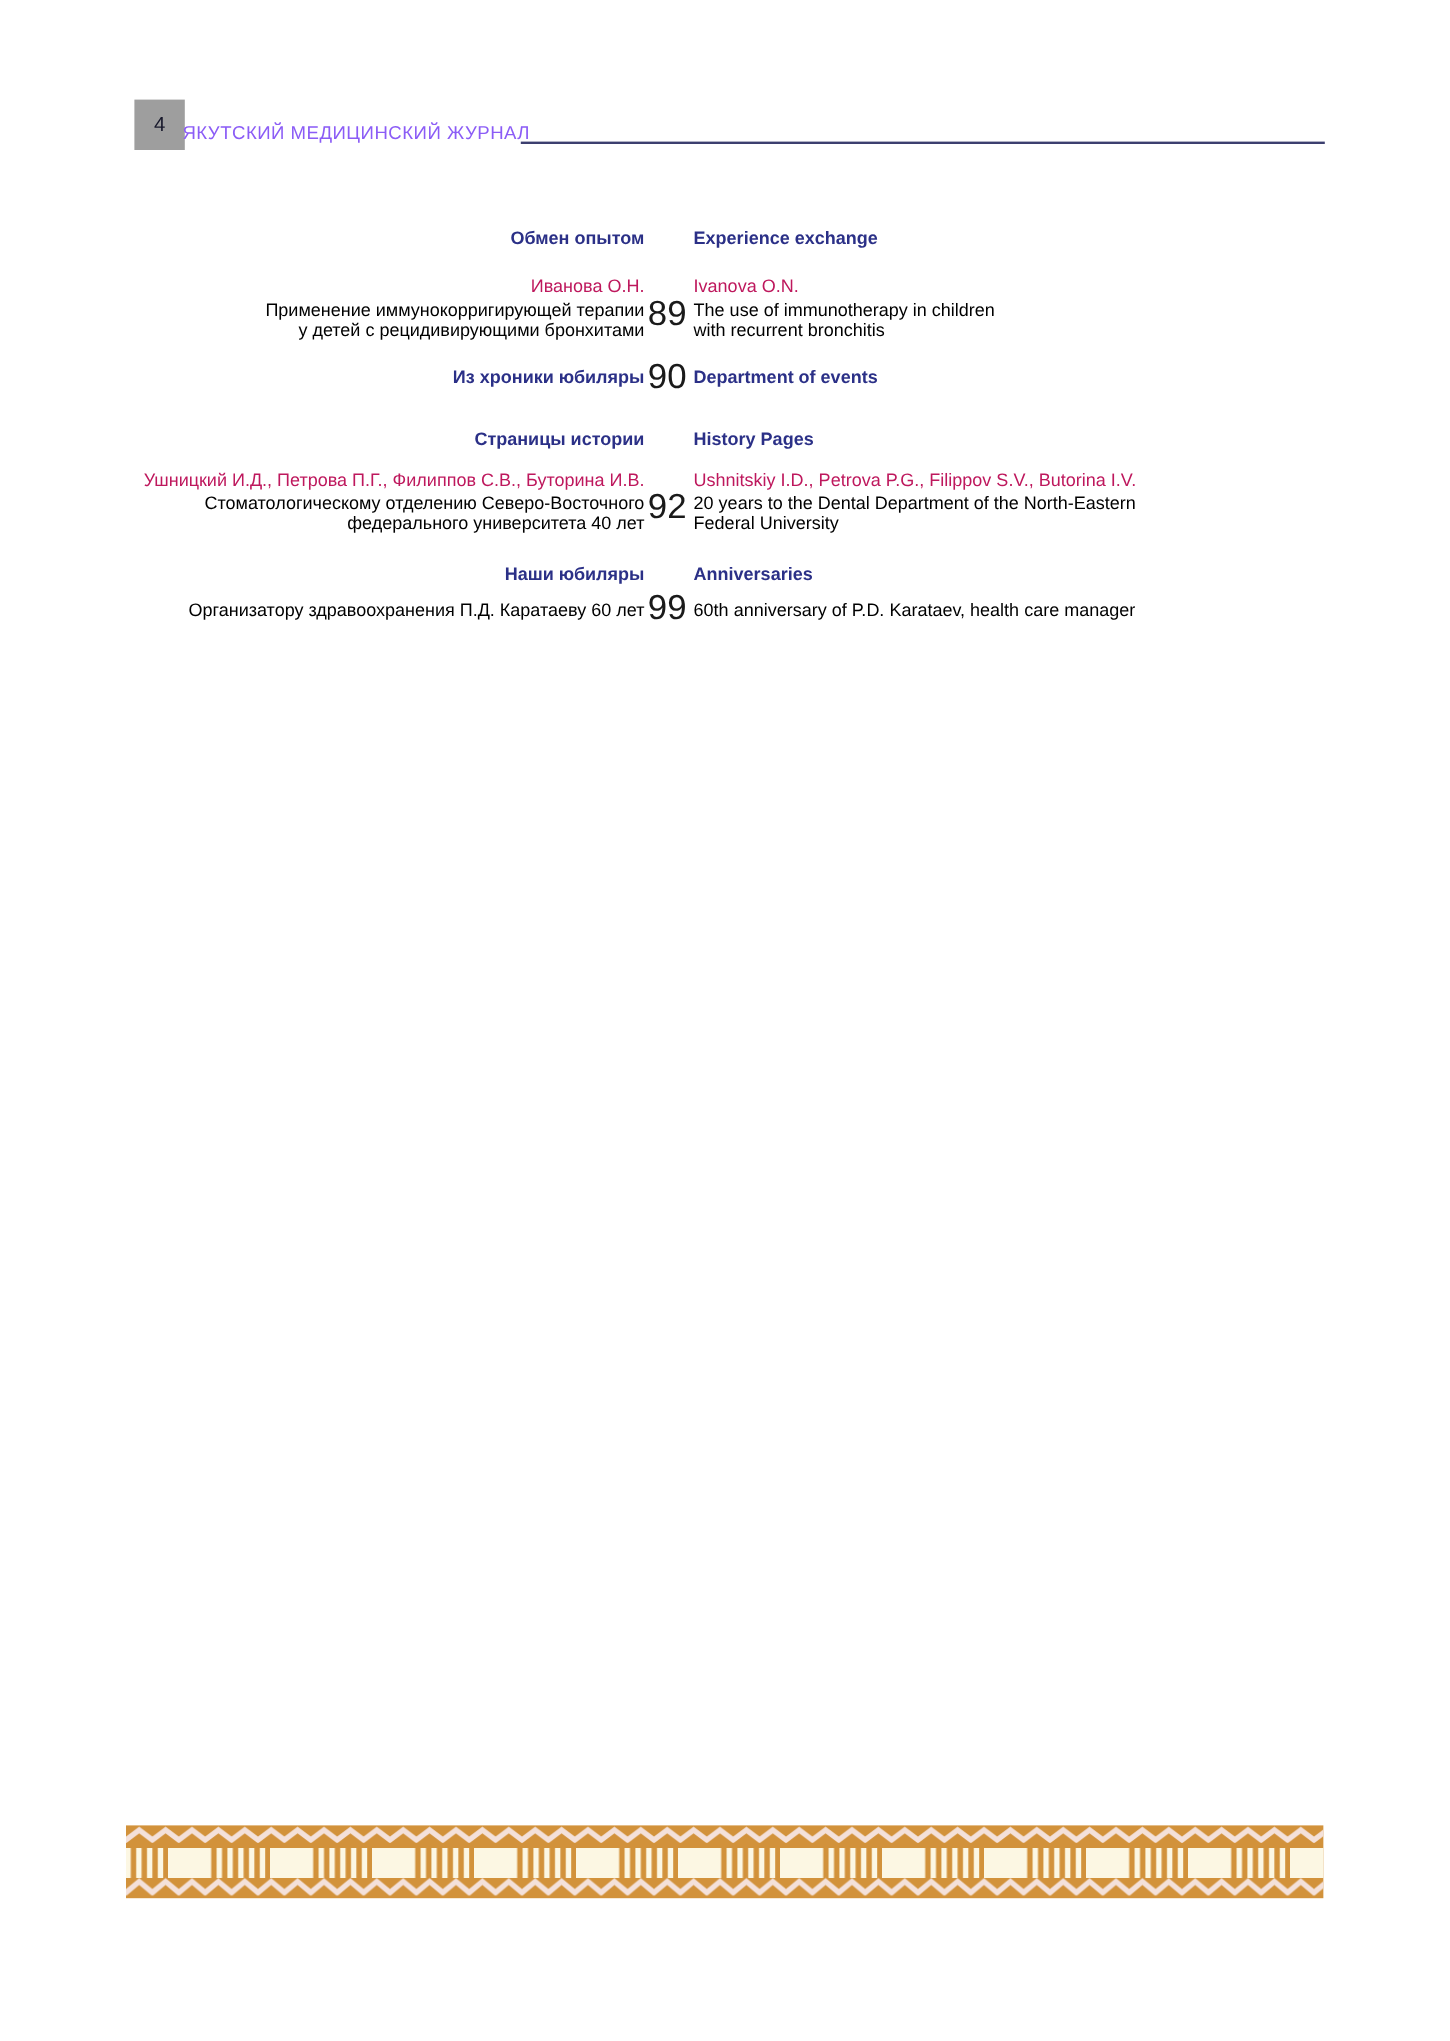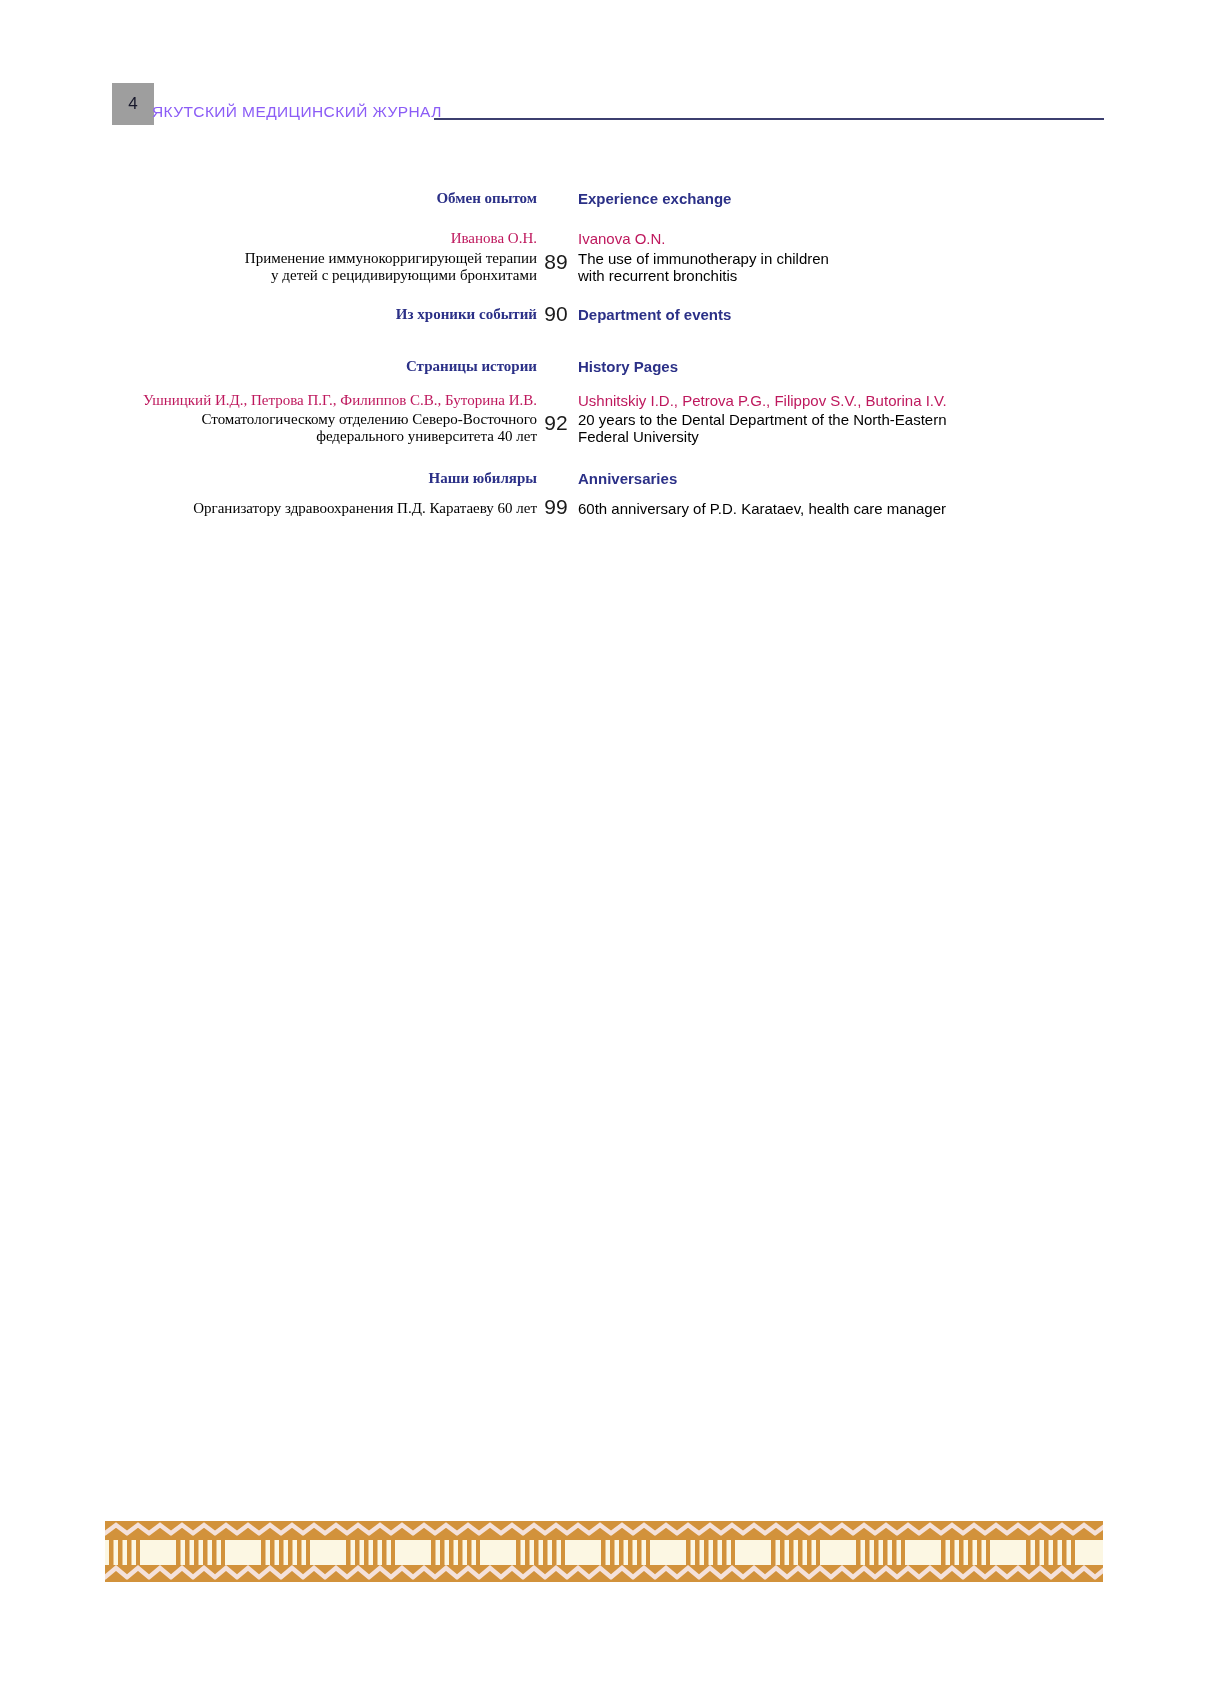--- a/index.html
+++ b/index.html
@@ -28,25 +28,25 @@
   .header-rule {
     position: absolute; left: 434px; top: 118px;
     width: 670px; height: 2px; background: #3c3f6f;
   }
 
   
   .line {
     position: absolute;
     font-size: 15px; line-height: 17px; white-space: nowrap;
   }
-  .ru   { right: 671px; text-align: center; font-family: Liberation Serif, serif; }
+  .ru   { right: 671px; text-align: center; }
   .en   { left: 578px;  text-align: center;  }
   .num  {
     left: 533px; width: 46px; text-align: center;
-    font-size: 21px; line-height: 24px; color: #1a1a1a;
+    font-size: 29px; line-height: 24px; color: #1a1a1a;
   }
   .sect { font-weight: bold; color: #2b3087; }
   .auth { color: #be185d; }
   .body-txt { color: #000000; }
 
   
   .ornament {
     position: absolute; left: 105px; top: 1521px;
     width: 998px; height: 61px;
   }
@@ -68,21 +68,21 @@
     <div class="line en sect" style="top:190px">Experience exchange</div>
 
     <div class="line ru auth" style="top:230px">Иванова О.Н.</div>
     <div class="line en auth" style="top:230px">Ivanova O.N.</div>
     <div class="line ru body-txt" style="top:250px">Применение иммунокорригирующей терапии</div>
     <div class="line ru body-txt" style="top:267px">у детей с рецидивирующими бронхитами</div>
     <div class="line en body-txt" style="top:250px">The use of immunotherapy in children</div>
     <div class="line en body-txt" style="top:267px">with recurrent bronchitis</div>
     <div class="line num" style="top:250px">89</div>
 
-    <div class="line ru sect" style="top:306px">Из хроники событий</div>
+    <div class="line ru sect" style="top:306px">Из хроники юбиляры</div>
     <div class="line num" style="top:302px">90</div>
     <div class="line en sect" style="top:306px">Department of events</div>
 
     <div class="line ru sect" style="top:358px">Страницы истории</div>
     <div class="line en sect" style="top:358px">History Pages</div>
 
     <div class="line ru auth" style="top:392px">Ушницкий И.Д.,  Петрова П.Г.,  Филиппов С.В., Буторина И.В.</div>
     <div class="line en auth" style="top:392px">Ushnitskiy I.D., Petrova P.G., Filippov S.V., Butorina I.V.</div>
     <div class="line ru body-txt" style="top:411px">Стоматологическому отделению Северо-Восточного</div>
     <div class="line ru body-txt" style="top:428px">федерального университета 40 лет</div>

